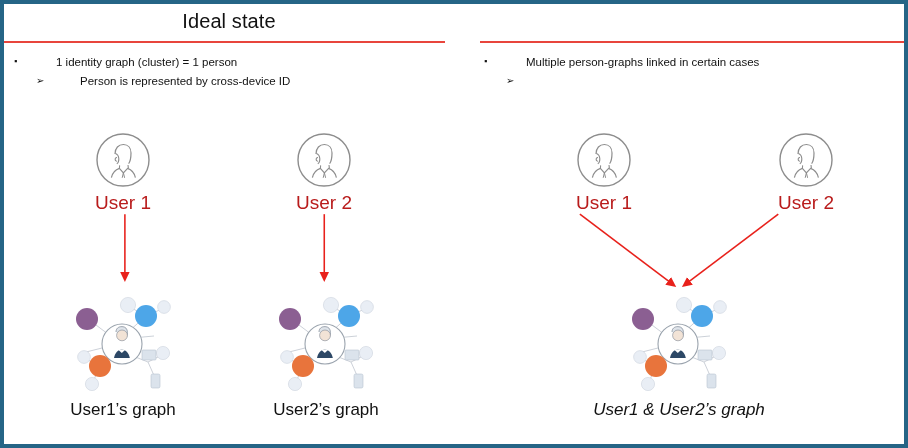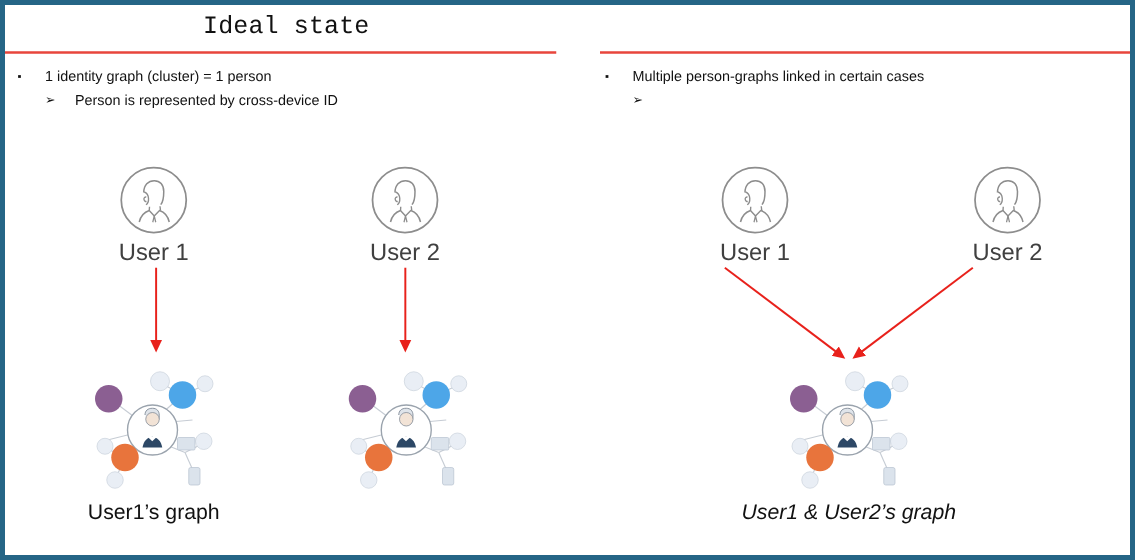--- a/index.html
+++ b/index.html
@@ -26,21 +26,20 @@
   
   .panel-title{
     position:absolute;
     left:0;right:0;
     top:6px;
     text-align:center;
     font-size:20px;
     font-weight:400;
     color:#111111;
     letter-spacing:.1px;
-    font-family:Liberation Mono, monospace;
   }
   .title-rule{
     position:absolute;
     height:2px;
     background:#e8453c;
     top:37px;
   }
   .panel-left .title-rule{left:0px;width:441px;}
   .panel-right .title-rule{left:22px;width:428px;}
 
@@ -64,29 +63,29 @@
   }
   .sub-row{display:flex;align-items:flex-start;margin-top:2px;}
   .sub-mark{
     width:24px;
     flex:0 0 24px;
     margin-left:22px;
     font-size:10px;
     line-height:1.5;
     color:#111;
   }
-  .bullet-text{font-size:11.5px;}
+  .bullet-text{font-size:11.5px;margin-left:20px;}
 
   
   .user-block{position:absolute;text-align:center;width:120px;}
   .user-icon{display:block;margin:0 auto;}
   .user-label{
     margin-top:4px;
     font-size:19px;
-    color:#404040;
+    color:#b91c1c;
     font-weight:400;
     white-space:nowrap;
   }
 
   
   .arrow-layer{position:absolute;left:0;top:0;width:100%;height:100%;pointer-events:none;}
 
   
   .graph{position:absolute;}
   .graph-caption{
@@ -226,20 +225,21 @@
           <circle cx="98" cy="15" r="6.4"></circle>
           <circle cx="97" cy="61" r="6.6"></circle>
           <circle cx="18" cy="65" r="6.4"></circle>
           <circle cx="26" cy="92" r="6.6"></circle>
         </g>
         <g fill="#dbe3ec" stroke="#b9c4d1" stroke-width="0.6">
           <rect x="76" y="58" width="14" height="10" rx="1"></rect>
           <rect x="85" y="82" width="9" height="14" rx="1.6"></rect>
         </g>
       </svg>
+      <div class="graph-caption" style="left:-16px;top:108px;width:146px;">User2’s graph</div>
     </div>
   </div>
 
   <div class="panel panel-right">
 
     <div class="title-rule"></div>
 
     <div class="bullets">
       <div class="bullet-row">
         <span class="bullet-mark">▪</span>

